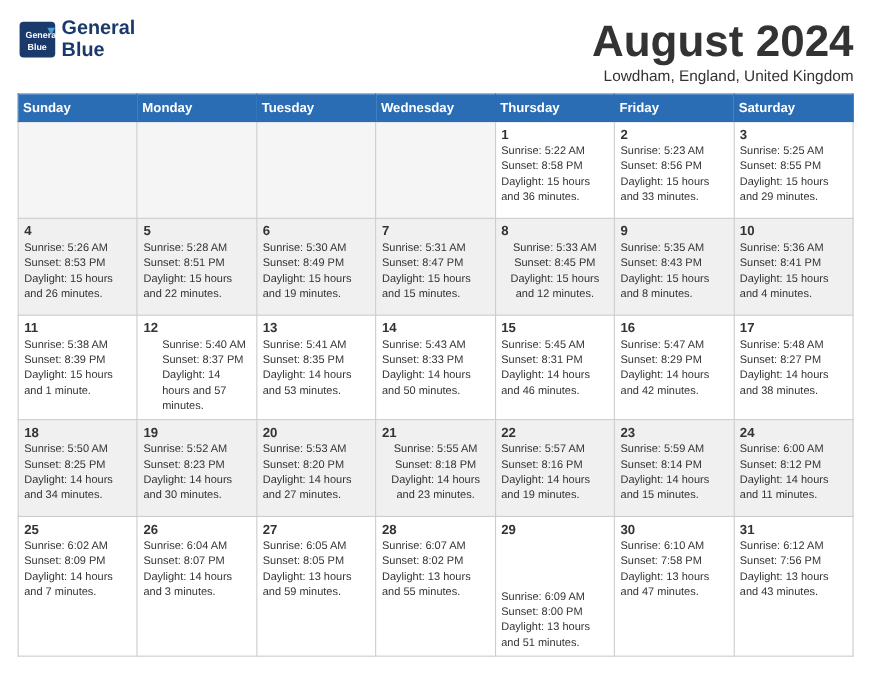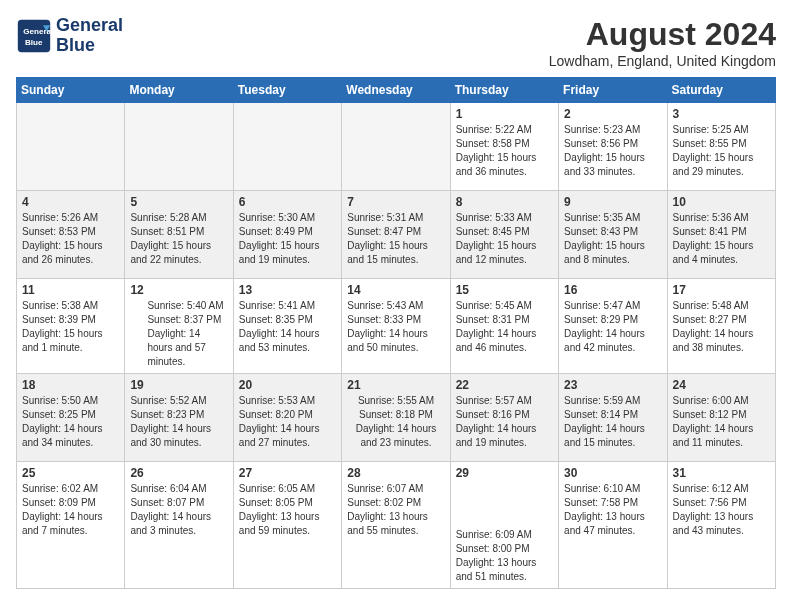--- a/index.html
+++ b/index.html
@@ -31,21 +31,21 @@
       color: #1a3a6b;
     }
     .logo-icon {
       width: 36px;
       height: 36px;
     }
     .title-block {
       text-align: right;
     }
     .month-title {
-      font-size: 32px;
+      font-size: 40px;
       font-weight: bold;
       color: #333;
     }
     .location {
       font-size: 14px;
       color: #333;
     }
     table {
       width: 100%;
       border-collapse: collapse;
@@ -166,21 +166,21 @@
 Daylight: 15 hours and 19 minutes.</div>
         </td>
         <td class="alt">
           <span class="day-num">7</span>
           <div class="cell-text" style="white-space: pre-line;">Sunrise: 5:31 AM
 Sunset: 8:47 PM
 Daylight: 15 hours and 15 minutes.</div>
         </td>
         <td class="alt">
           <span class="day-num">8</span>
-          <div class="cell-text" style="white-space: pre-line;">Sunrise: 5:33 AM
+          <div class="cell-text" style="white-space: pre-line; text-align: center;">Sunrise: 5:33 AM
 Sunset: 8:45 PM
 Daylight: 15 hours and 12 minutes.</div>
         </td>
         <td class="alt">
           <span class="day-num">9</span>
           <div class="cell-text" style="white-space: pre-line;">Sunrise: 5:35 AM
 Sunset: 8:43 PM
 Daylight: 15 hours and 8 minutes.</div>
         </td>
         <td class="alt">

